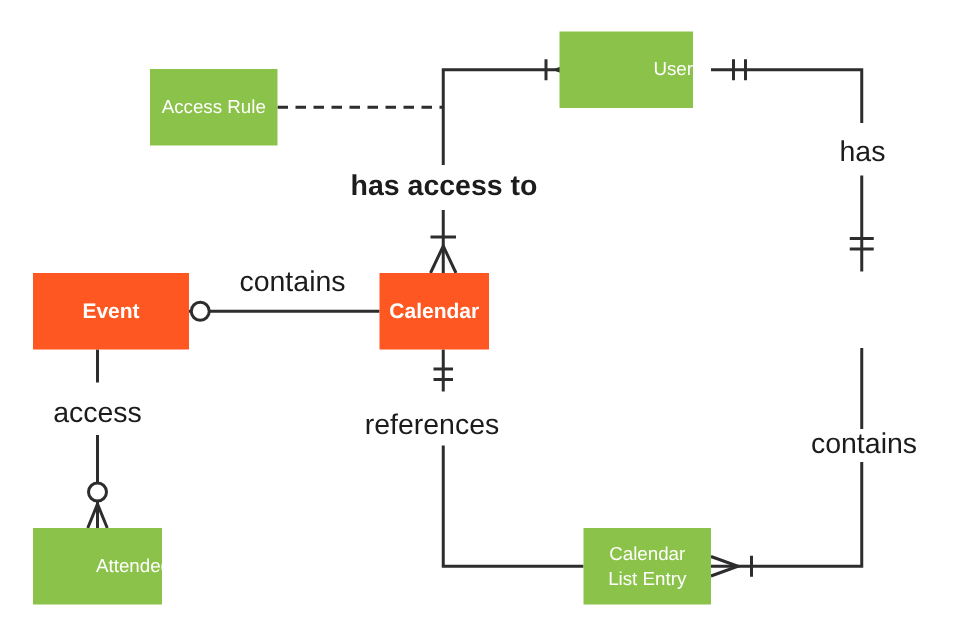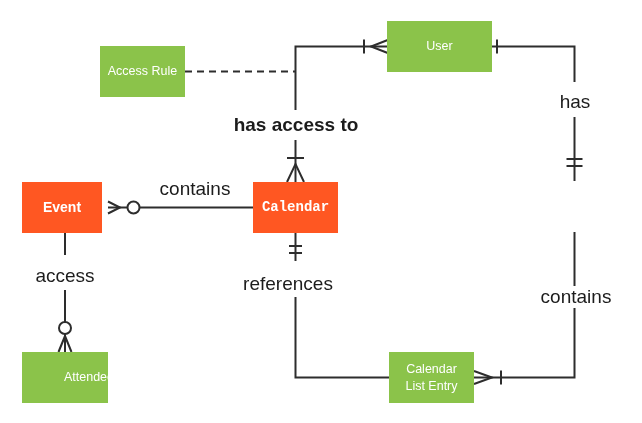--- a/index.html
+++ b/index.html
@@ -12,24 +12,24 @@
   }
   #wires{position:absolute;left:0;top:0;width:642px;height:423px;}
   .entity{
     position:absolute;
     display:flex;align-items:center;justify-content:center;
     color:#ffffff;text-align:center;line-height:1.3;
     box-sizing:border-box;
   }
   .e-orange{background:#FF5722;font-weight:bold;font-size:14px;}
   .e-green{background:#8BC34A;font-weight:normal;font-size:12.5px;}
-  #ent-event{left:22px;top:182px;width:80px;height:51px;}
-  #ent-calendar{left:253px;top:182px;width:85px;height:51px;font-family:Liberation Mono, monospace;}
+  #ent-event{left:22px;top:182px;width:104px;height:51px;}
+  #ent-calendar{left:253px;top:182px;width:73px;height:51px;}
   #ent-access-rule{left:100px;top:46px;width:85px;height:51px;}
-  #ent-user{left:387px;top:21px;width:105px;height:51px;}
+  #ent-user{left:373px;top:21px;width:89px;height:51px;justify-content:flex-end;}
   #ent-calendar-list{left:532px;top:181px;width:85px;height:51px;}
   #ent-attendee{left:22px;top:352px;width:86px;height:51px;padding-left:48px;}
   #ent-cle{left:389px;top:352px;width:85px;height:51px;padding:0 6px;}
   .rel-label{
     position:absolute;transform:translate(-50%,-50%);
     font-size:19px;color:#1c1c1c;white-space:nowrap;
     background:#ffffff;padding:0 3px;
   }
   #lbl-contains-top{left:195px;top:189px;background:transparent;}
   #lbl-invites{left:65px;top:276px;}

